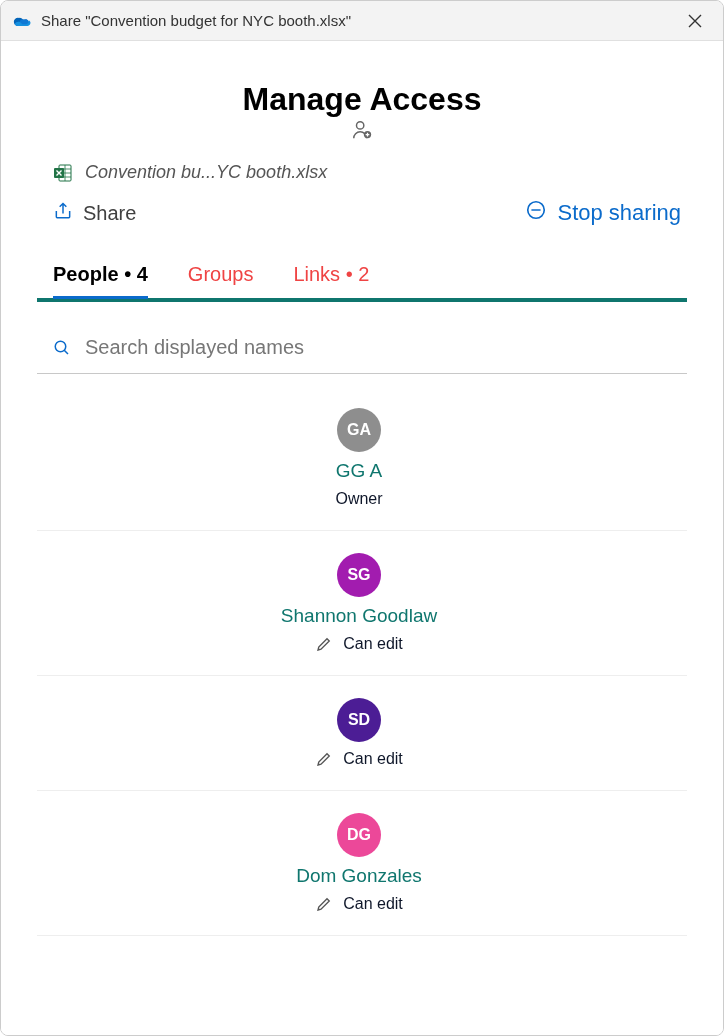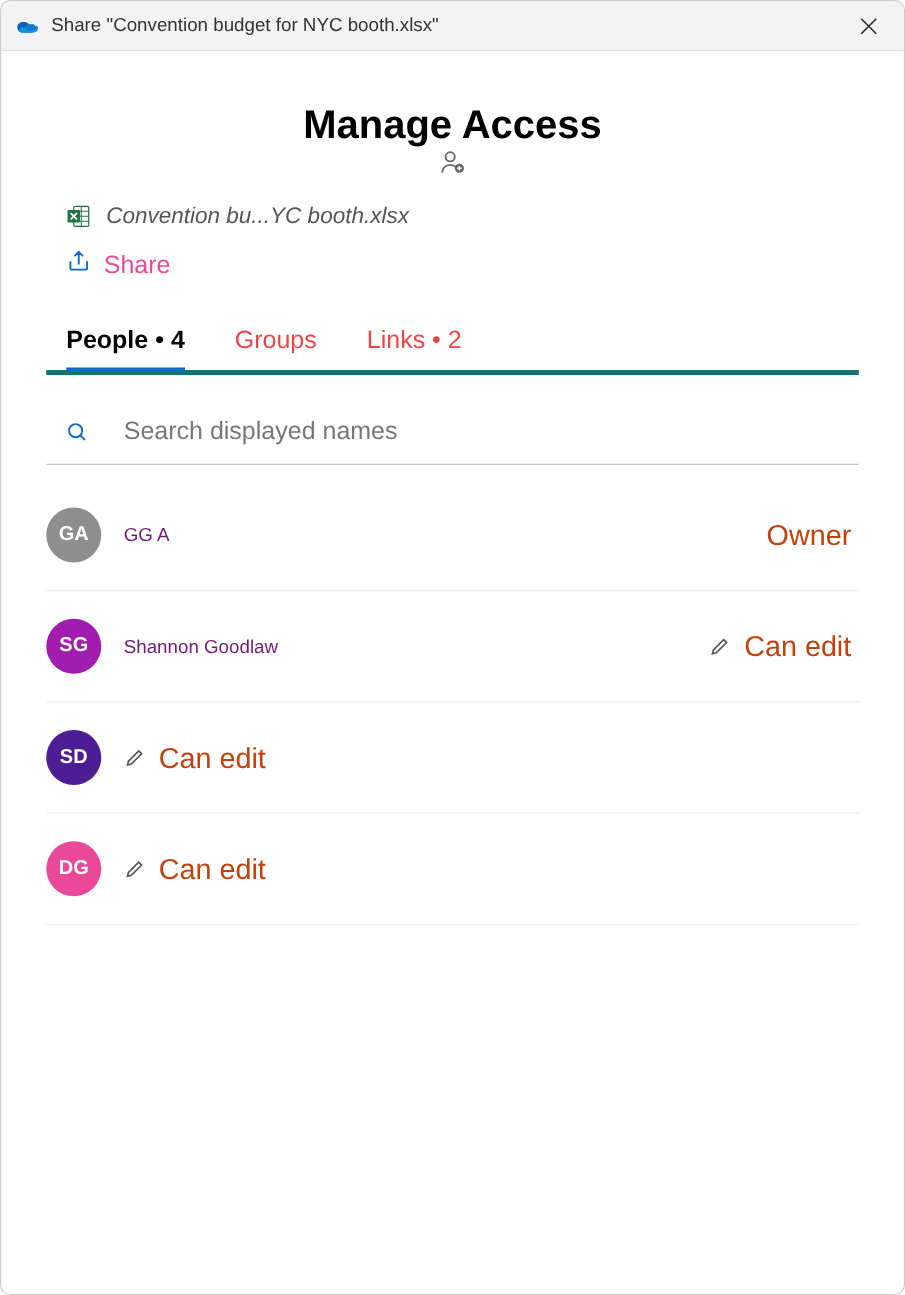--- a/index.html
+++ b/index.html
@@ -97,21 +97,21 @@
       display: flex;
       justify-content: space-between;
       align-items: center;
       padding: 0 0 0 16px;
       margin-bottom: 36px;
     }
     .share-btn {
       display: flex;
       align-items: center;
       gap: 10px;
-      color: #ec4899;
+      color: #404040;
       font-size: 20px;
       cursor: pointer;
     }
     .stop-btn {
       display: flex;
       align-items: center;
       gap: 10px;
       color: #0b6bcb;
       font-size: 22px;
       cursor: pointer;
@@ -142,21 +142,21 @@
       left: 0;
       right: 0;
       height: 3px;
       background: #0b6bcb;
     }
     .search-row {
       display: flex;
       align-items: center;
       border-bottom: 1px solid #c8c8c8;
       padding: 18px 12px 14px 16px;
-      gap: 28px;
+      gap: 14px;
       margin-bottom: 10px;
       margin-top: 16px;
     }
     .search-icon {
       width: 18px;
       height: 18px;
       color: #0b6bcb;
       display: inline-flex;
     }
     .search-input {
@@ -172,48 +172,49 @@
     }
     .people-list {
       display: flex;
       flex-direction: column;
     }
     .person-row {
       display: flex;
       align-items: center;
       padding: 22px 6px 22px 0;
       border-bottom: 1px solid #eee;
-      gap: 18px;
+      gap: 8px;
+      flex-direction: column;
     }
     .person-row:first-child {
       padding-top: 24px;
     }
     .avatar {
       width: 44px;
       height: 44px;
       border-radius: 50%;
       display: flex;
       align-items: center;
       justify-content: center;
       color: #fff;
       font-size: 16px;
       font-weight: 600;
       flex-shrink: 0;
     }
     .person-name {
       flex: 1;
-      font-size: 15px;
-      color: #701a75;
+      font-size: 19px;
+      color: #0f766e;
     }
     .role-block {
       display: flex;
       align-items: center;
       gap: 10px;
-      font-size: 23px;
-      color: #c2410c;
+      font-size: 16px;
+      color: #0f172a;
       cursor: pointer;
     }
     .role-block.owner {
       cursor: default;
     }
     .pencil-icon {
       width: 18px;
       height: 18px;
       color: #555;
       display: inline-flex;
@@ -271,20 +272,29 @@
   <div class="actions-row">
     <div class="share-btn">
       <span>
         <svg width="20" height="20" viewBox="0 0 24 24" fill="none" stroke="#0b6bcb" stroke-width="1.8">
           <path d="M4 12v7a1 1 0 001 1h14a1 1 0 001-1v-7"></path>
           <path d="M12 3v12M8 7l4-4 4 4"></path>
         </svg>
       </span>
       <span>Share</span>
     </div>
+    <div class="stop-btn">
+      <span>
+        <svg width="22" height="22" viewBox="0 0 24 24" fill="none" stroke="#0b6bcb" stroke-width="1.8">
+          <circle cx="12" cy="12" r="9"></circle>
+          <line x1="7" y1="12" x2="17" y2="12"></line>
+        </svg>
+      </span>
+      <span>Stop sharing</span>
+    </div>
   </div>
 
   <div class="tabs">
     <div class="tab active">
       <span>People</span><span> • </span><span>4</span>
     </div>
     <div class="tab">
       <span>Groups</span>
     </div>
     <div class="tab">
@@ -332,20 +342,21 @@
           <svg width="18" height="18" viewBox="0 0 24 24" fill="none" stroke="#555" stroke-width="1.8">
               <path d="M4 20l4-1 11-11-3-3L5 16l-1 4z"></path>
             </svg>
         </span>
         <span>Can edit</span>
       </div>
     </div>
 
     <div class="person-row">
       <div class="avatar" style="background:#ec4899">DG</div>
+      <div class="person-name">Dom Gonzales</div>
       <div class="role-block">
         <span class="pencil-icon">
           <svg width="18" height="18" viewBox="0 0 24 24" fill="none" stroke="#555" stroke-width="1.8">
               <path d="M4 20l4-1 11-11-3-3L5 16l-1 4z"></path>
             </svg>
         </span>
         <span>Can edit</span>
       </div>
     </div>
 

